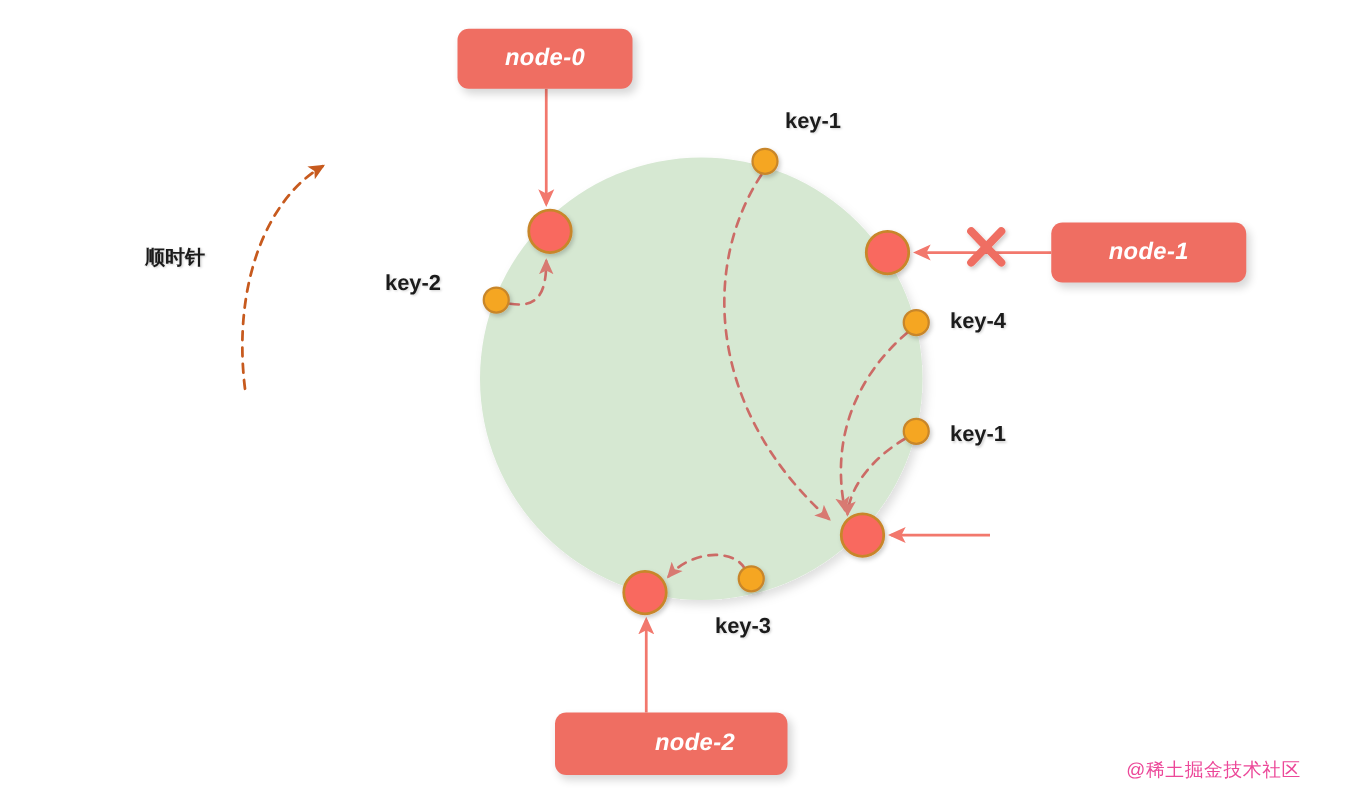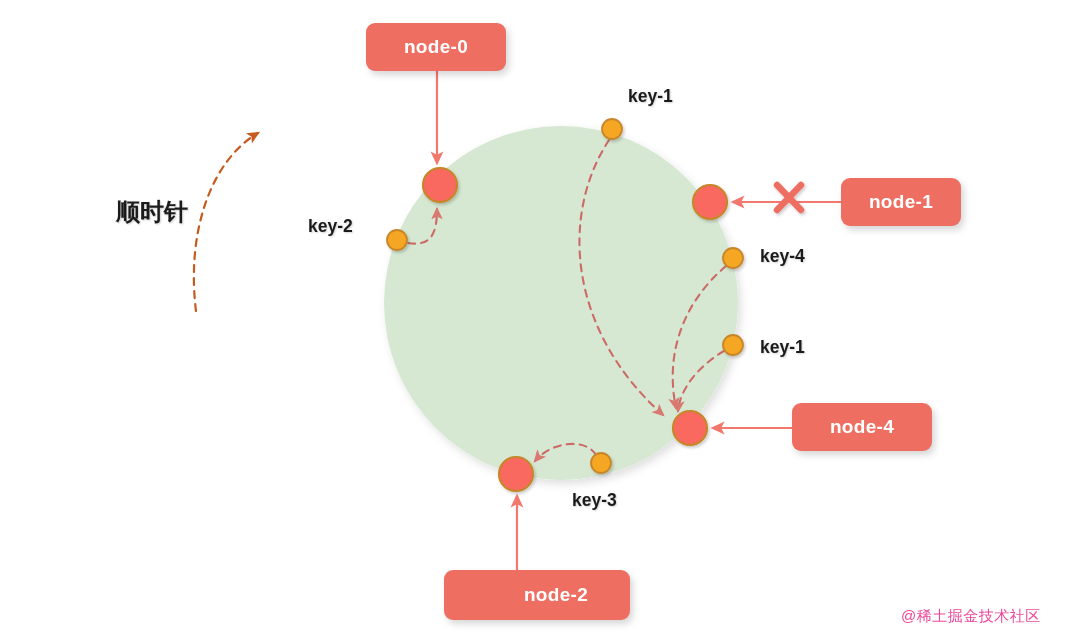--- a/index.html
+++ b/index.html
@@ -18,35 +18,36 @@
     position:absolute;
     display:flex;align-items:center;justify-content:center;
     background:#ef6e62;
     color:#ffffff;
     border-radius:9px;
     font-size:19px;
     font-weight:600;
     letter-spacing:.3px;
     box-shadow:3px 4px 7px rgba(0,0,0,0.16);
     user-select:none;
+    font-style:italic;
   }
   
   .key-label{
     position:absolute;
     color:#1b1b1b;
     font-size:17.5px;
     font-weight:600;
     white-space:nowrap;
     user-select:none;
     text-shadow:1px 1px 2px rgba(0,0,0,0.18);
   }
   .dir-label{
     position:absolute;
     color:#1b1b1b;
-    font-size:24px;
+    font-size:16px;
     font-weight:600;
     white-space:nowrap;
     user-select:none;
     text-shadow:1px 1px 2px rgba(0,0,0,0.20);
   }
   .watermark{
     position:absolute;
     color:#ec4899;
     font-size:15px;
     white-space:nowrap;
@@ -115,31 +116,28 @@
     <g stroke="#ef6e62" stroke-width="6.5" stroke-linecap="round" filter="url(#dotshadow)">
       <line x1="777" y1="185" x2="801" y2="210"></line>
       <line x1="801" y1="185" x2="777" y2="210"></line>
     </g>
   </svg>
 
   <div class="node-box" style="left:366px;top:23px;width:140px;height:48px;">
     <span>node-0</span>
   </div>
 
-  <div class="node-box" style="left:841px;top:178px;width:120px;height:48px;">
+  <div class="node-box" style="left:841px;top:178px;width:156px;height:48px;">
     <span>node-1</span>
   </div>
 
   <div class="node-box" style="left:444px;top:570px;width:148px;height:50px;padding-left:38px;">
     <span>node-2</span>
   </div>
 
-  <div class="node-box" style="left:792px;top:403px;width:140px;height:48px;">
-    <span>node-4</span>
-  </div>
 
   <div class="key-label" style="left:628px;top:86px;">key-1</div>
   <div class="key-label" style="left:308px;top:216px;">key-2</div>
   <div class="key-label" style="left:572px;top:490px;">key-3</div>
   <div class="key-label" style="left:760px;top:246px;">key-4</div>
   <div class="key-label" style="left:760px;top:337px;">key-1</div>
 
   <div class="dir-label" style="left:116px;top:196px;">顺时针</div>
 
   <div class="watermark" style="left:901px;top:607px;">@稀土掘金技术社区</div>

